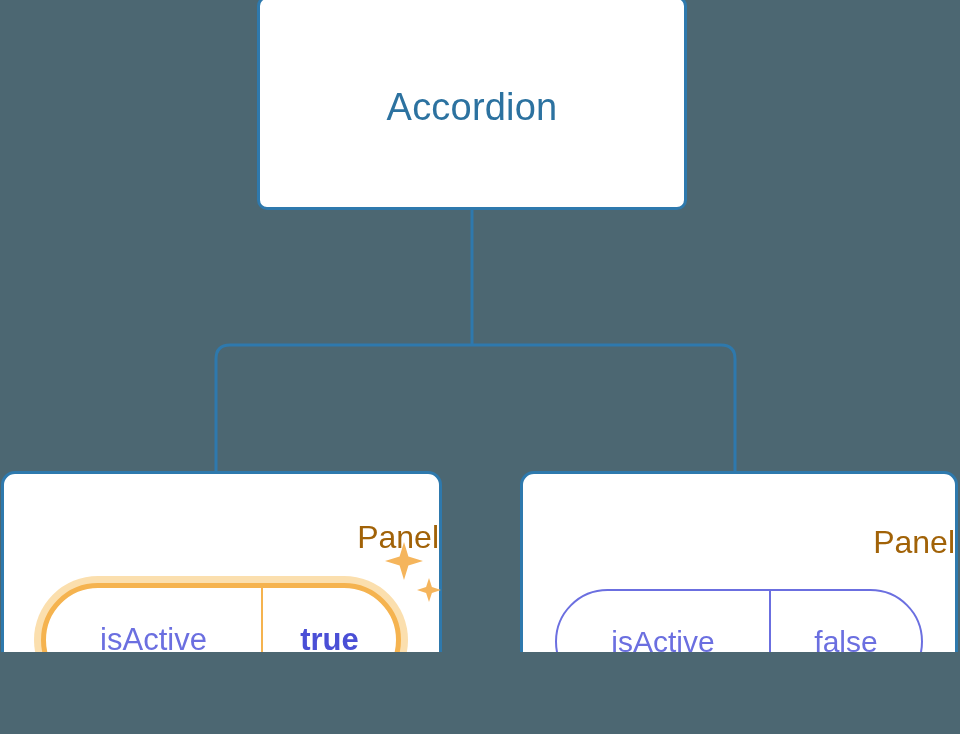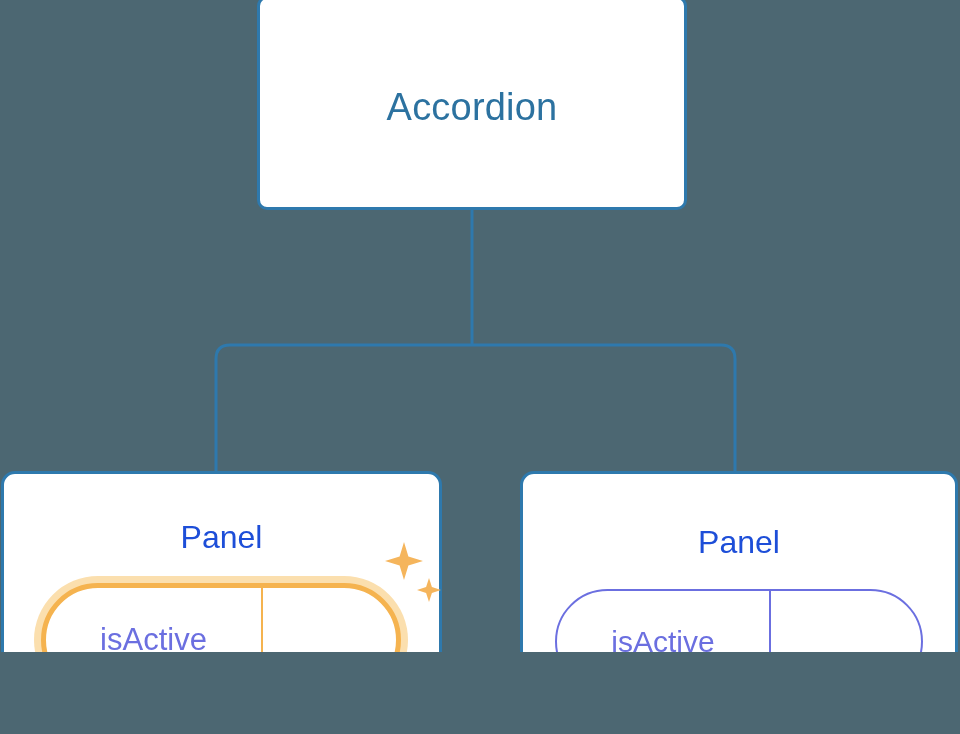--- a/index.html
+++ b/index.html
@@ -65,22 +65,22 @@
   }
   .node-panel-right {
     left: 520px;
     width: 438px;
   }
   .node-panel .node-title {
     position: absolute;
     left: 0;
     right: 0;
     top: 42px;
-    text-align: center;
-    color: #1d4ed8;
+    text-align: right;
+    color: #a16207;
     font-size: 32px;
     line-height: 38px;
   }
   .node-panel-left .node-title { top: 44px; }
   .node-panel-right .node-title { top: 49px; }
 
   
   .pill {
     position: absolute;
     display: flex;
@@ -163,28 +163,30 @@
   <div class="node node-root">
     <div class="node-title">Accordion</div>
   </div>
 
   <div class="node node-panel node-panel-left">
     <div class="node-title">Panel</div>
   </div>
 
   <div class="pill pill-highlight">
     <div class="pill-cell pill-cell-key">isActive</div>
+    <div class="pill-cell pill-cell-value">true</div>
   </div>
 
   <svg class="sparkles" viewBox="0 0 62 70" width="62" height="70">
     <path d="M 22 2 L 26.4 16.6 L 41 21 L 26.4 25.4 L 22 40 L 17.6 25.4 L 3 21 L 17.6 16.6 Z" fill="#f5b55c"></path>
     <path d="M 47 38 L 49.9 47.1 L 59 50 L 49.9 52.9 L 47 62 L 44.1 52.9 L 35 50 L 44.1 47.1 Z" fill="#f5b55c"></path>
   </svg>
 
   <div class="node node-panel node-panel-right">
     <div class="node-title">Panel</div>
   </div>
 
   <div class="pill pill-plain">
     <div class="pill-cell pill-cell-key">isActive</div>
+    <div class="pill-cell pill-cell-value">false</div>
   </div>
 
 </div>
 
 </body></html>

